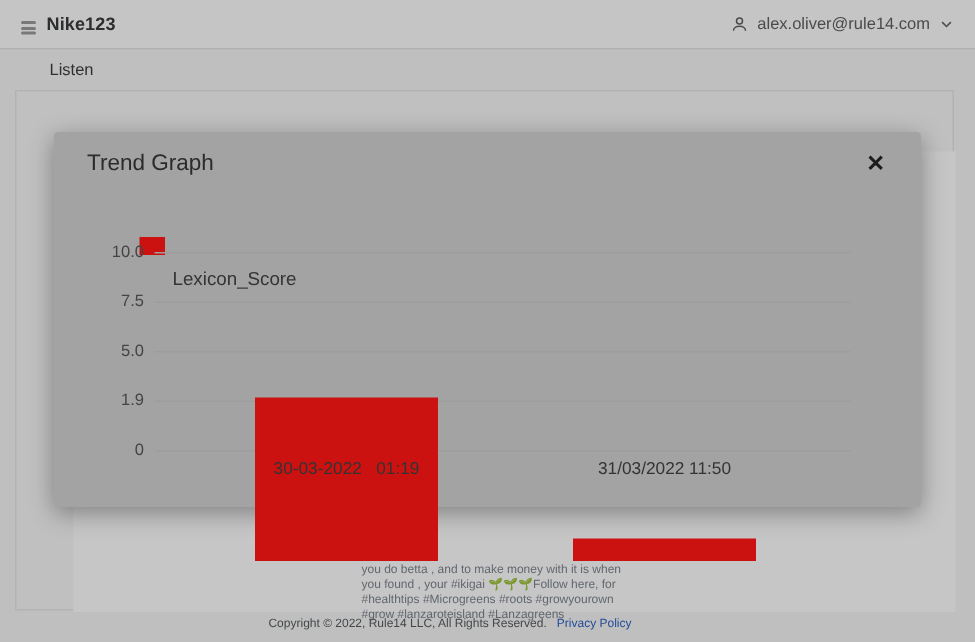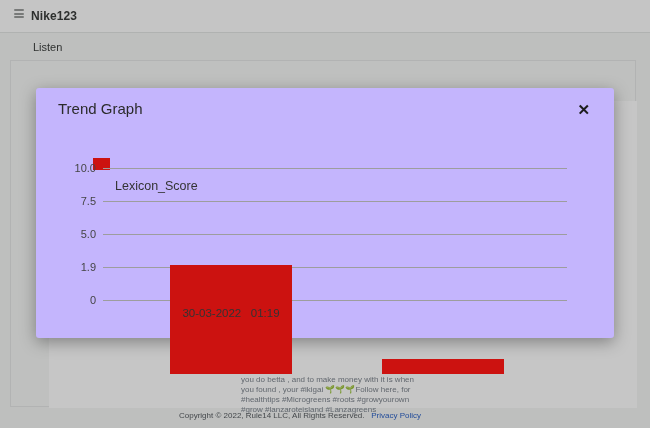--- a/index.html
+++ b/index.html
@@ -9,21 +9,21 @@
     font-family:"Liberation Sans","DejaVu Sans",sans-serif;
     -webkit-font-smoothing:antialiased;
   }
   
   .top-header{
     position:absolute;left:0;top:0;width:650px;height:33px;
     background:#fbfcfb;border-bottom:1px solid #e1e3e2;
     display:flex;align-items:center;justify-content:space-between;
     box-sizing:border-box;padding:0 14px;z-index:1;
   }
-  .brand{display:flex;align-items:flex-start;gap:7px;}
+  .brand{display:flex;align-items:flex-end;gap:7px;}
   .menu-icon{width:10px;height:9px;display:flex;flex-direction:column;justify-content:space-between;cursor:pointer;}
   .menu-icon span{display:block;height:2px;background:#9a9c9b;border-radius:1px;}
   .app-title{font-size:12px;font-weight:bold;color:#3a3c3b;letter-spacing:.1px;}
   .user-menu{display:flex;align-items:center;gap:6px;cursor:pointer;}
   .user-email{font-size:11px;color:#5d615f;}
   .section-label{position:absolute;left:16px;top:41px;font-size:11px;color:#3c3e3d;z-index:1;padding-left:17px;}
 
   .content-card{
     position:absolute;left:10px;top:60px;width:626px;height:347px;
     background:#f4f5f4;border:1px solid #e3e5e4;box-sizing:border-box;z-index:1;
@@ -39,21 +39,21 @@
 
   .page-footer{
     position:absolute;left:0;top:411px;width:600px;text-align:center;z-index:1;
     font-size:8px;color:#575b5f;
   }
   .privacy-link{color:#2e62c4;cursor:pointer;}
 
   
   .modal-backdrop{position:absolute;left:0;top:0;width:650px;height:428px;background:rgba(0,0,0,0.215);z-index:10;}
   .modal{
-    position:absolute;left:36px;top:88px;width:578px;height:250px;background:#c4b5fd;
+    position:absolute;left:36px;top:88px;width:578px;height:250px;background:#a3a3a3;
     border-radius:3px;box-shadow:0 4px 16px rgba(0,0,0,0.35);z-index:20;
   }
   .modal-title{position:absolute;left:22px;top:12px;font-size:15px;color:#2b2b2b;font-weight:500;}
   .modal-close{
     position:absolute;right:22px;top:11px;font-size:15px;font-weight:600;color:#1c1c1c;
     cursor:pointer;line-height:18px;padding:2px;background:none;border:none;
   }
   .legend{position:absolute;left:57px;top:47px;display:flex;align-items:center;gap:5px;}
   .legend-swatch{width:17px;height:12px;background:#cc1210;}
   .legend-label{font-size:12.5px;color:#343434;margin-top:44px;}
@@ -68,20 +68,30 @@
 <body>
 
 <div class="top-header">
   <div class="brand">
     <span class="menu-icon">
         <span></span>
         <span></span>
         <span></span>
       </span>
     <span class="app-title">Nike123</span>
+  </div>
+  <div class="user-menu">
+    <svg width="12" height="12" viewBox="0 0 24 24" fill="none" stroke="#5d615f" stroke-width="2">
+      <circle cx="12" cy="8" r="4"></circle>
+        <path d="M4 21c0-4 4-6 8-6s8 2 8 6"></path>
+    </svg>
+    <span class="user-email">alex.oliver@rule14.com</span>
+    <svg width="10" height="10" viewBox="0 0 24 24" fill="none" stroke="#5d615f" stroke-width="2.4">
+      <polyline points="5 9 12 16 19 9"></polyline>
+    </svg>
   </div>
 </div>
 
 <div class="section-label">Listen</div>
 
 <div class="content-card">
   <div class="posts-panel">
     <div class="post-text">
       <div class="post-line">you do betta , and to make money with it is when</div>
       <div class="post-line">you found , your #ikigai 🌱🌱🌱Follow here, for</div>
@@ -119,14 +129,15 @@
     <div class="y-tick" style="top:73px">10.0</div>
     <div class="y-tick" style="top:106px">7.5</div>
     <div class="y-tick" style="top:139px">5.0</div>
     <div class="y-tick" style="top:172px">1.9</div>
     <div class="y-tick" style="top:205px">0</div>
 
     <div class="bar" style="left: 134px; height: 109px; background: rgb(204, 18, 16);"></div>
     <div class="bar" style="left: 346px; height: 15px; background: rgb(204, 18, 16);"></div>
 
     <div class="x-tick" style="left:95px">30-03-2022   01:19</div>
+    <div class="x-tick" style="left:307px">31/03/2022 11:50</div>
   </div>
 </div>
 
 </body></html>

